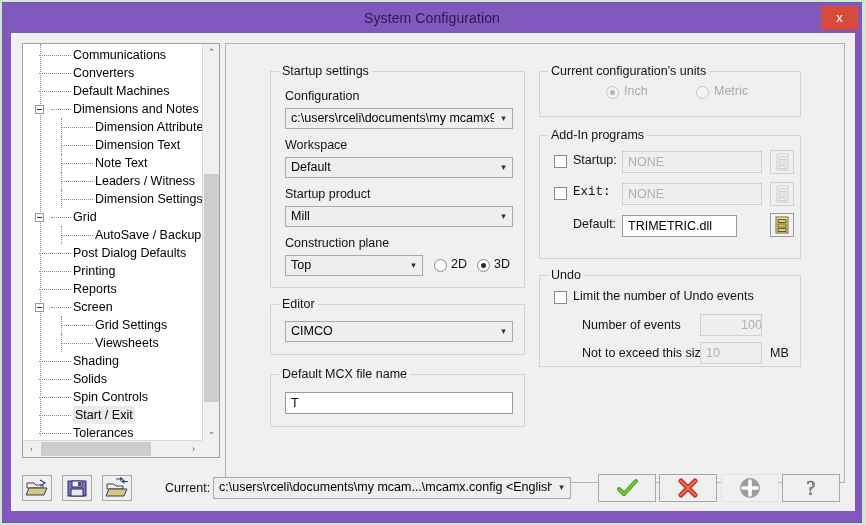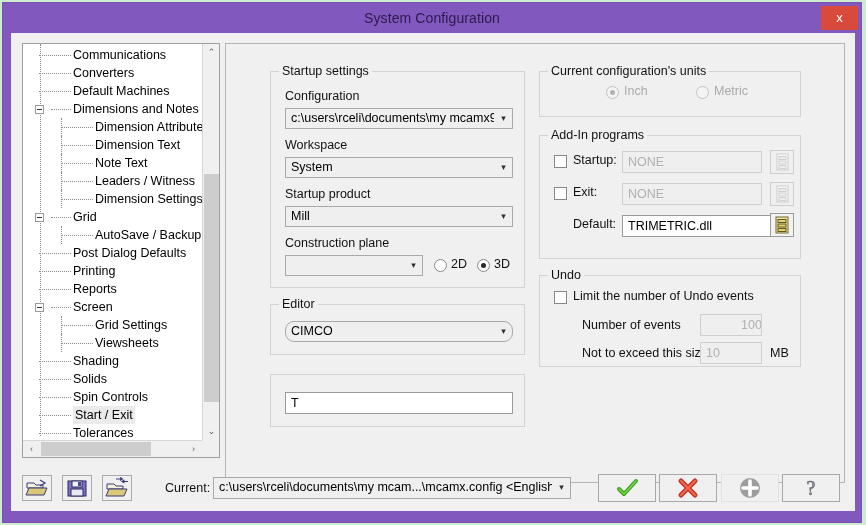--- a/index.html
+++ b/index.html
@@ -469,50 +469,52 @@
           <div class="gtitle">Startup settings</div>
 
           <div class="fl" style="left:14px;top:17px;">Configuration</div>
           <div class="combo" style="left:14px;top:36px;width:228px;">
             <span class="ctext">c:\users\rceli\documents\my mcamx9\confi</span>
             <span class="carrow">▾</span>
           </div>
 
           <div class="fl" style="left:14px;top:66px;">Workspace</div>
           <div class="combo" style="left:14px;top:85px;width:228px;">
-            <span class="ctext">System</span>
+            <span class="ctext">Default</span>
             <span class="carrow">▾</span>
           </div>
 
           <div class="fl" style="left:14px;top:115px;">Startup product</div>
           <div class="combo" style="left:14px;top:134px;width:228px;">
             <span class="ctext">Mill</span>
             <span class="carrow">▾</span>
           </div>
 
           <div class="fl" style="left:14px;top:164px;">Construction plane</div>
           <div class="combo" style="left:14px;top:183px;width:138px;">
+            <span class="ctext">Top</span>
             <span class="carrow">▾</span>
           </div>
 
           <div class="rad" style="left:163px;top:187px;"></div>
           <div class="rlbl" style="left:180px;top:185px;">2D</div>
           <div class="rad on" style="left:206px;top:187px;"></div>
           <div class="rlbl" style="left:223px;top:185px;">3D</div>
         </div>
 
         <div class="gbox" style="left:44px;top:260px;width:255px;height:51px;">
           <div class="gtitle">Editor</div>
-          <div class="combo" style="left:14px;top:16px;width:228px;border-radius:9px;">
+          <div class="combo" style="left:14px;top:16px;width:228px;">
             <span class="ctext">CIMCO</span>
             <span class="carrow">▾</span>
           </div>
         </div>
 
         <div class="gbox" style="left:44px;top:330px;width:255px;height:53px;">
+          <div class="gtitle">Default MCX file name</div>
           <div class="tinput" style="left:14px;top:17px;width:228px;">T</div>
         </div>
 
         <div class="gbox" style="left:313px;top:27px;width:262px;height:46px;">
           <div class="gtitle">Current configuration's units</div>
           <div class="rad on dis" style="left:66px;top:14px;"></div>
           <div class="rlbl dis" style="left:84px;top:12px;">Inch</div>
           <div class="rad dis" style="left:156px;top:14px;"></div>
           <div class="rlbl dis" style="left:174px;top:12px;">Metric</div>
         </div>
@@ -526,33 +528,33 @@
           <div class="ibtn" style="left:230px;top:14px;">
             <svg width="22" height="22" viewBox="0 0 22 22">
               <rect x="6" y="3" width="11" height="16" fill="#fafafa" stroke="#c9c9c9"></rect>
               <rect x="8" y="5.5" width="7" height="3" fill="#ededed" stroke="#cfcfcf"></rect>
               <rect x="8" y="10" width="7" height="3" fill="#ededed" stroke="#cfcfcf"></rect>
               <rect x="8" y="14.5" width="7" height="3" fill="#ededed" stroke="#cfcfcf"></rect>
             </svg>
           </div>
 
           <div class="cbx" style="left:14px;top:51px;"></div>
-          <div class="fl" style="left:33px;top:49px;">Exit:</div>
+          <div class="fl" style="left:33px;top:49px;font-family:Liberation Mono, monospace;">Exit:</div>
           <div class="tinput dis" style="left:82px;top:47px;width:140px;">NONE</div>
           <div class="ibtn" style="left:230px;top:46px;">
             <svg width="22" height="22" viewBox="0 0 22 22">
               <rect x="6" y="3" width="11" height="16" fill="#fafafa" stroke="#c9c9c9"></rect>
               <rect x="8" y="5.5" width="7" height="3" fill="#ededed" stroke="#cfcfcf"></rect>
               <rect x="8" y="10" width="7" height="3" fill="#ededed" stroke="#cfcfcf"></rect>
               <rect x="8" y="14.5" width="7" height="3" fill="#ededed" stroke="#cfcfcf"></rect>
             </svg>
           </div>
 
           <div class="fl" style="left:33px;top:81px;">Default:</div>
-          <div class="tinput" style="left:82px;top:79px;width:152px;">TRIMETRIC.dll</div>
+          <div class="tinput" style="left:82px;top:79px;width:115px;">TRIMETRIC.dll</div>
           <div class="ibtn active" style="left:230px;top:77px;">
             <svg width="22" height="22" viewBox="0 0 22 22">
               <rect x="5" y="3" width="12" height="16" fill="#f3e4a8" stroke="#6a6a2a"></rect>
               <rect x="7" y="5.5" width="8" height="3" fill="#e8d070" stroke="#5a5a20"></rect>
               <rect x="7" y="10" width="8" height="3" fill="#e8d070" stroke="#5a5a20"></rect>
               <rect x="7" y="14.5" width="8" height="3" fill="#e8d070" stroke="#5a5a20"></rect>
             </svg>
           </div>
         </div>
 

